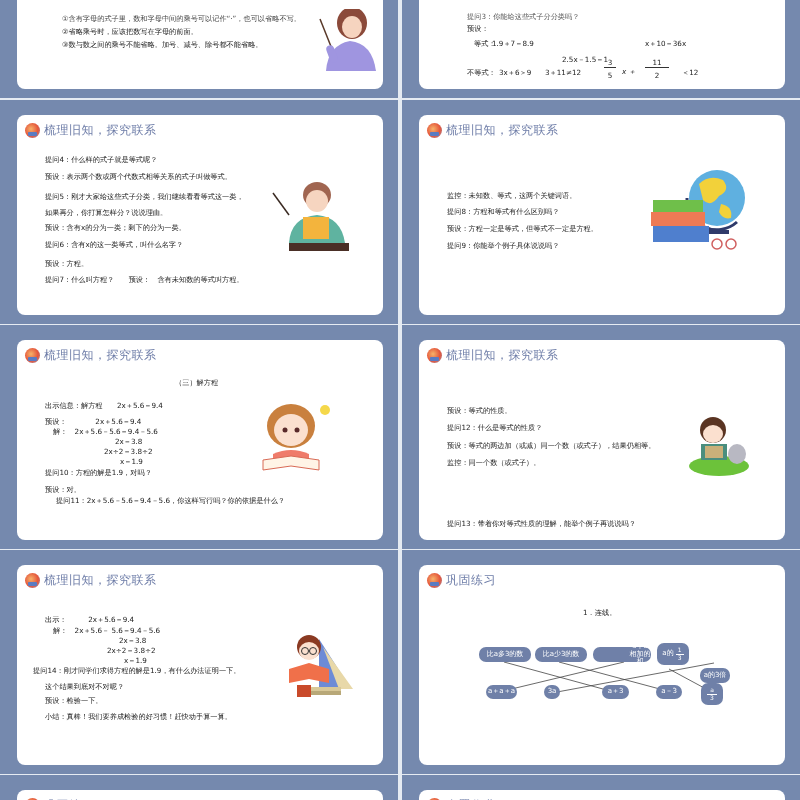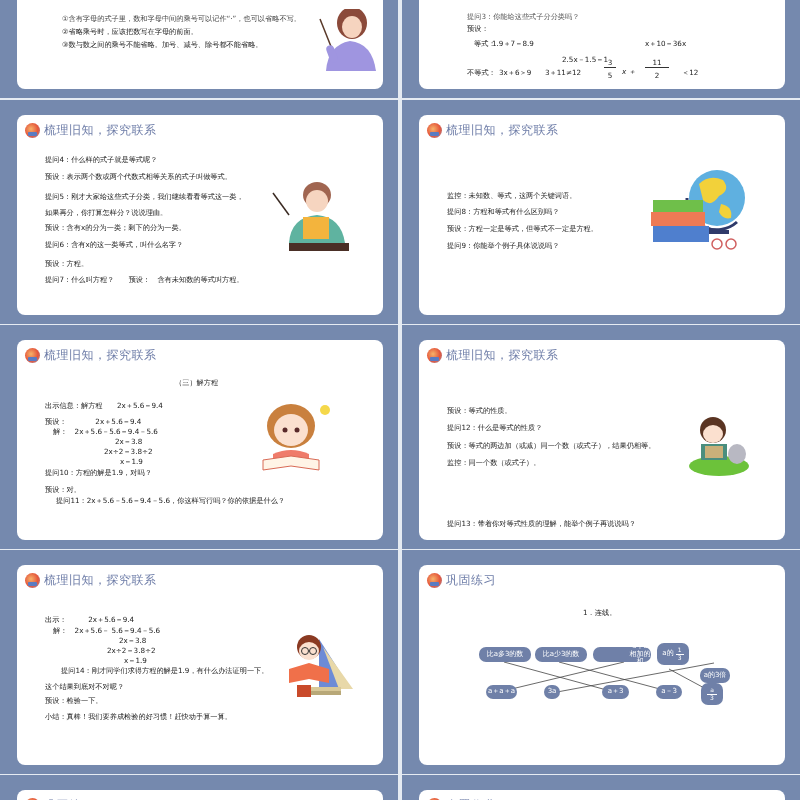--- a/index.html
+++ b/index.html
@@ -175,21 +175,21 @@
     <div class="card">
       <div class="hdr">
         <span class="ic"></span>
         <span class="t">梳理旧知，探究联系</span>
       </div>
       <div class="txt" style="left:28px;top:51px;">出示：　　　2x＋5.6＝9.4</div>
       <div class="txt" style="left:36px;top:62px;">解：　2x＋5.6－ 5.6＝9.4－5.6</div>
       <div class="txt" style="left:102px;top:72px;">2x＝3.8</div>
       <div class="txt" style="left:90px;top:82px;">2x÷2＝3.8÷2</div>
       <div class="txt" style="left:107px;top:92px;">x＝1.9</div>
-      <div class="txt" style="left:44px;top:102px;">提问14：刚才同学们求得方程的解是1.9，有什么办法证明一下。</div>
+      <div class="txt" style="left:16px;top:102px;">提问14：刚才同学们求得方程的解是1.9，有什么办法证明一下。</div>
       <div class="txt" style="left:28px;top:118px;">这个结果到底对不对呢？</div>
       <div class="txt" style="left:28px;top:132px;">预设：检验一下。</div>
       <div class="txt" style="left:28px;top:148px;">小结：真棒！我们要养成检验的好习惯！赶快动手算一算。</div>
       <div class="art" style="left:262px;top:64px;">
         <svg width="80" height="80" viewBox="0 0 80 80">
           <path d="M40 10 L72 60 L40 60 Z" fill="#6d8bd6"></path>
           <path d="M44 18 L74 60 L60 60 Z" fill="#e8d8a8"></path>
           <circle cx="30" cy="18" r="12" fill="#8a3a22"></circle>
           <ellipse cx="30" cy="22" rx="10" ry="9" fill="#fbe0cf"></ellipse>
           <circle cx="26" cy="22" r="3.5" fill="none" stroke="#333" stroke-width="1"></circle>

